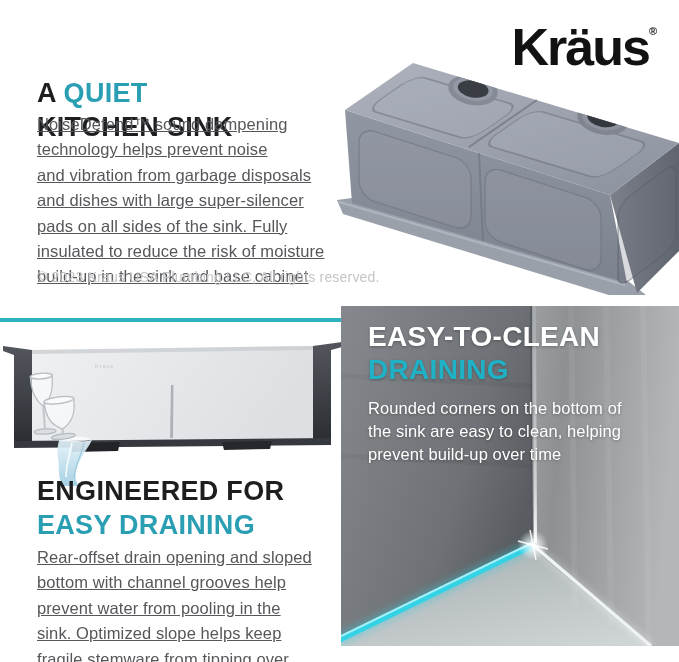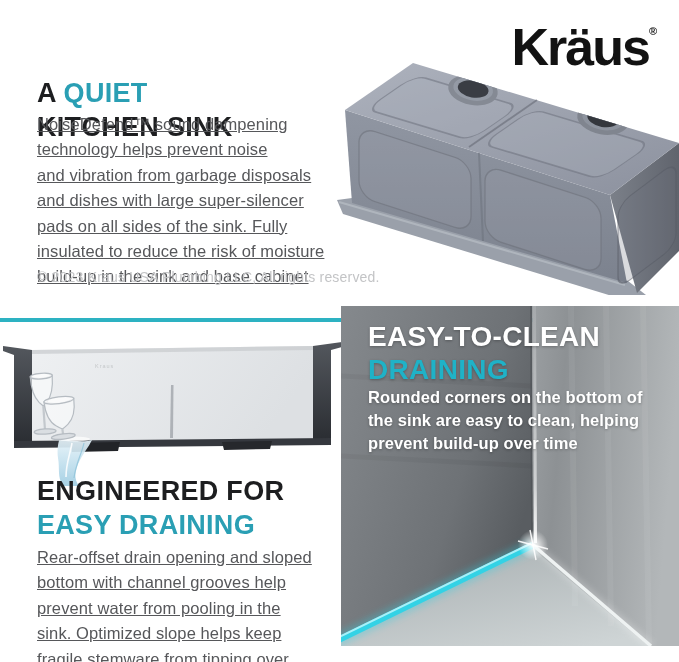--- a/index.html
+++ b/index.html
@@ -36,22 +36,22 @@
   .logo .reg{font-size:11px;font-weight:700;letter-spacing:0;vertical-align:30px;}
   
   .divider{left:0;top:318px;width:679px;height:4px;background:var(--divider-teal);}
   
   .panel-text .h2{
     font-size:28px;font-weight:700;line-height:33px;color:#ffffff;
     letter-spacing:.3px;text-shadow:0 1px 3px rgba(0,0,0,.28);
   }
   .panel-text .h2-accent{color:var(--corners-teal);}
   .panel-body{
-    font-size:16.5px;font-weight:700;line-height:23px;color:#ffffff;
-    white-space:pre-line;text-shadow:0 1px 3px rgba(0,0,0,.3);
+    font-size:16.5px;font-weight:400;line-height:23px;color:#ffffff;
+    white-space:pre-line;margin-top:11px;text-shadow:0 1px 3px rgba(0,0,0,.3);
     letter-spacing:.1px;
   }
 </style>
 </head>
 <body>
 
 <div class="stage">
 
   <div class="abs" style="left:0;top:0;width:679px;height:318px;">
 

